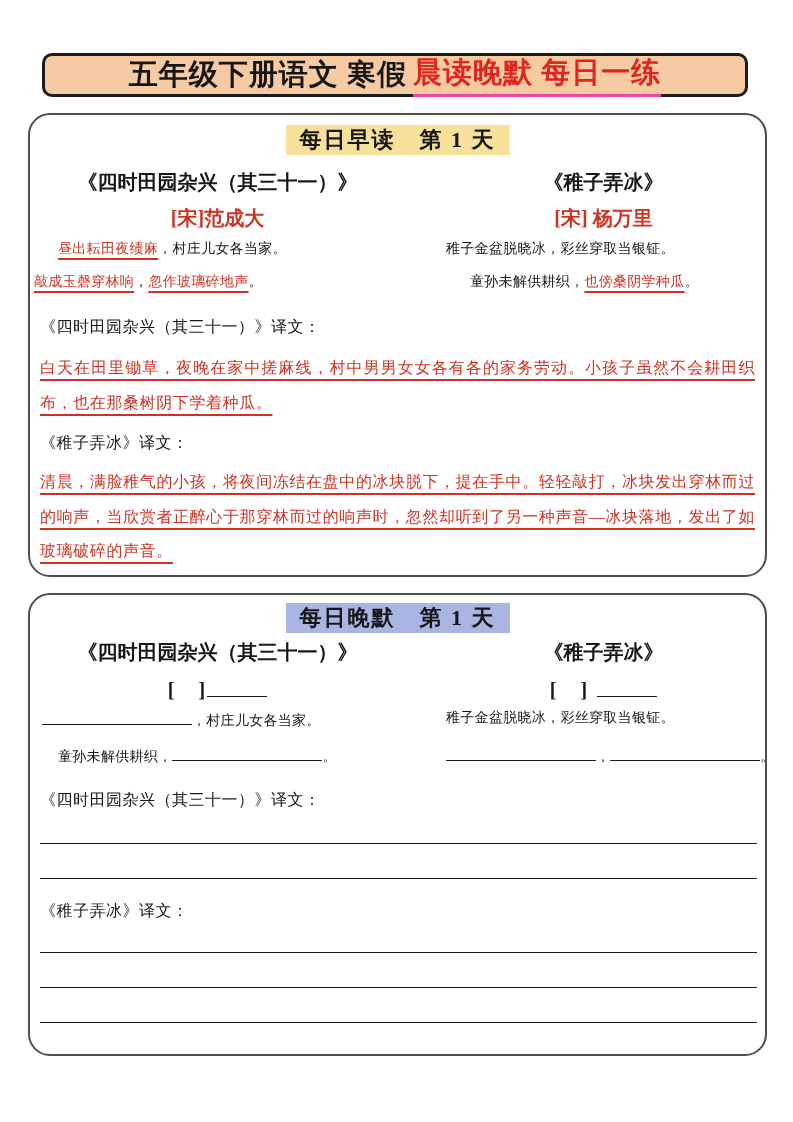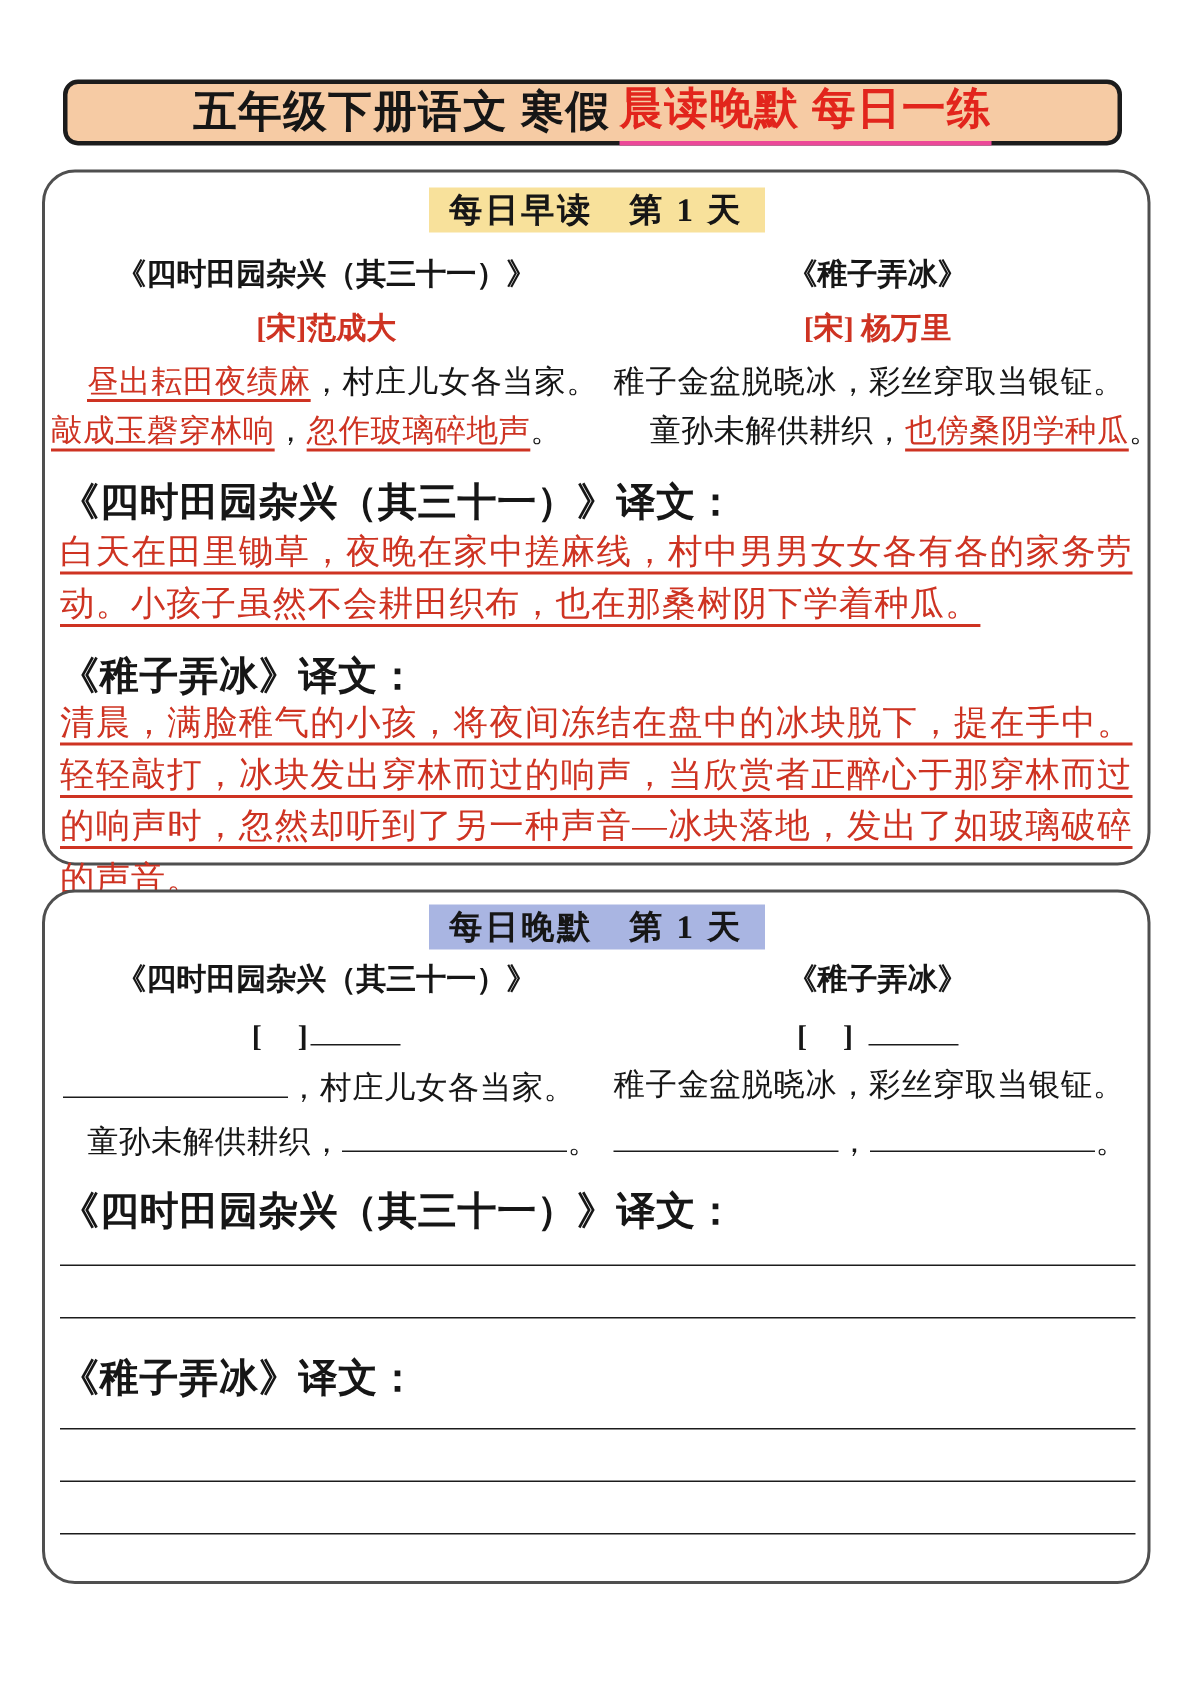--- a/index.html
+++ b/index.html
@@ -21,33 +21,33 @@
   .box{position:absolute;left:28px;width:735px;border:2px solid var(--box-border);border-radius:22px;background:#fff;}
   .box1{top:113px;height:460px;}
   .box2{top:593px;height:459px;}
   .abs{position:absolute;left:0;right:0;}
 
   .sec-header{text-align:center;font-size:22px;font-weight:bold;letter-spacing:2px;}
   .hl{padding:2px 14px 3px 14px;}
   .hl-yellow{background:var(--yellow-hl);}
   .hl-blue{background:var(--blue-hl);}
 
-  .row2{display:grid;grid-template-columns:375px 1fr;}
+  .row2{display:grid;grid-template-columns:375px 1fr;gap:37px;}
   .ptitle{text-align:center;font-size:20px;font-weight:bold;}
   .pauthor{text-align:center;font-size:20px;font-weight:bold;}
   .red{color:var(--red-body);}
   .u{text-decoration-thickness:1.5px;text-underline-offset:5px;}
-  .pline{font-size:21px;letter-spacing:0.3px;white-space:nowrap;}
+  .pline{font-size:14px;letter-spacing:0.3px;white-space:nowrap;}
   .pl-left{padding-left:28px;}
   .pl-left-blank{padding-left:12px;}
   .pl-right{padding-left:4px;}
   .ru{color:var(--red-body);text-decoration:underline;text-decoration-thickness:1.5px;text-underline-offset:5px;}
 
-  .tlabel{font-size:26px;font-weight:bold;padding-left:10px;letter-spacing:0.5px;}
-  .tpara{margin:0 10px 0 10px;font-size:23px;line-height:34.5px;text-align:justify;color:var(--red-body);
+  .tlabel{font-size:16px;font-weight:normal;padding-left:10px;letter-spacing:0.5px;}
+  .tpara{margin:0 10px 0 10px;font-size:16px;line-height:34.5px;text-align:justify;color:var(--red-body);
     text-decoration:underline;text-decoration-thickness:1.5px;text-underline-offset:6px;letter-spacing:0.6px;}
 
   .blank{display:inline-block;width:150px;border-bottom:1.6px solid var(--rule);height:1.05em;vertical-align:baseline;}
   .blank-author{display:inline-block;width:60px;border-bottom:1.6px solid var(--rule);height:1.05em;}
   .gap-l{margin-left:8px;}
   .bracket{white-space:pre;letter-spacing:2px;}
   .wline{margin:0 8px 0 10px;border-bottom:1.6px solid var(--rule);height:0;}
 </style>
 </head>
 <body>

